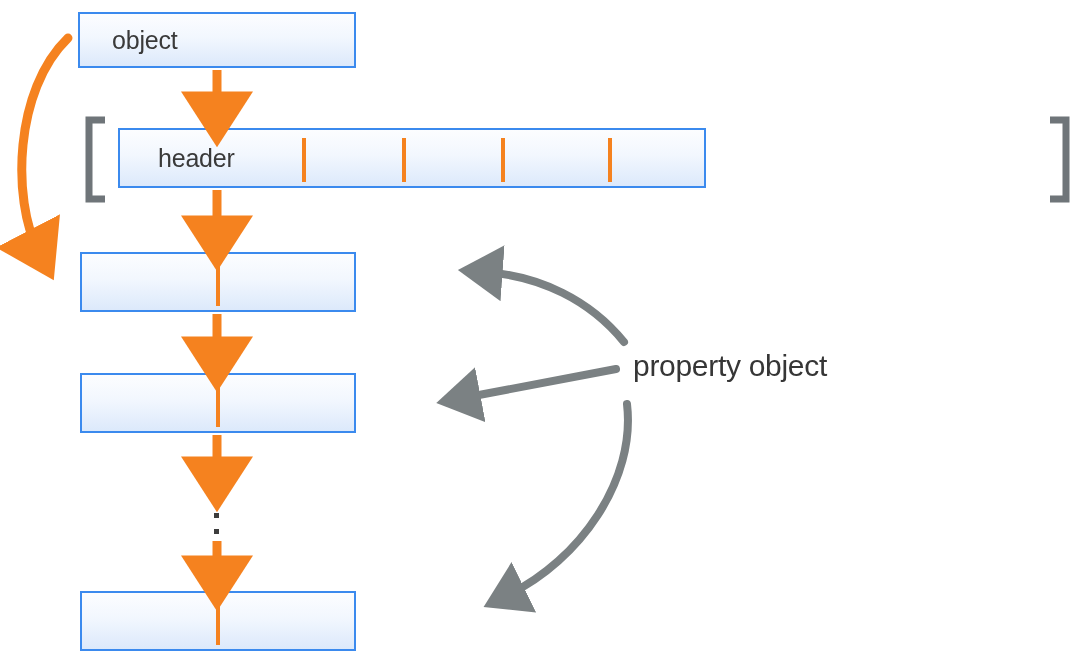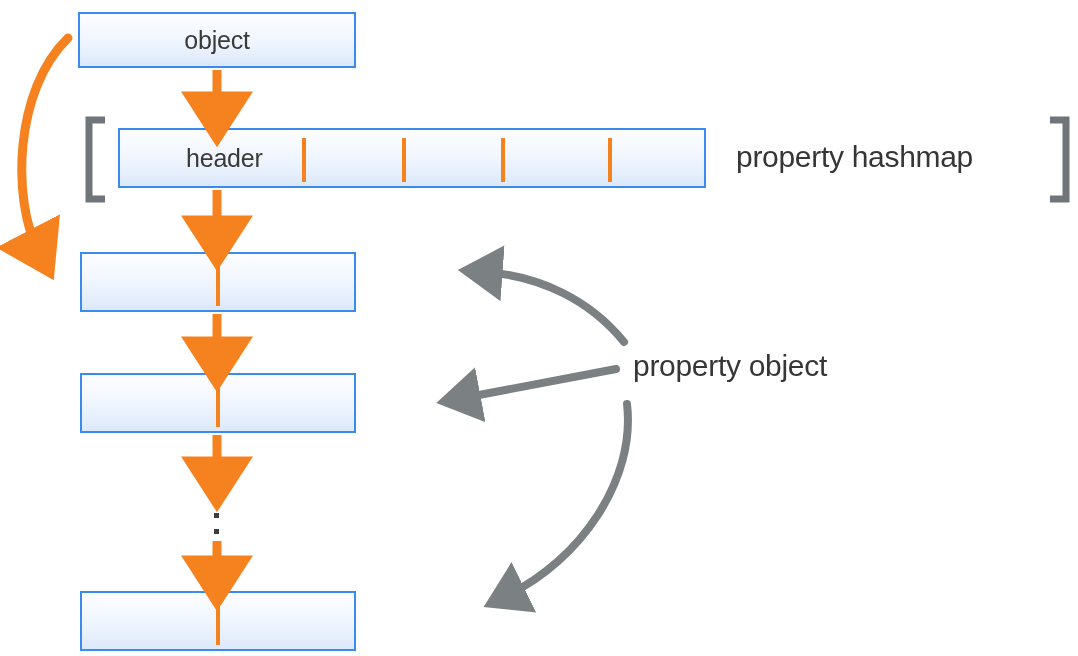--- a/index.html
+++ b/index.html
@@ -60,25 +60,25 @@
     height: 656px;
     pointer-events: none;
   }
 </style>
 </head>
 <body>
 
 <div id="canvas">
 
   <div class="node-box" id="box-object" style="left:78px; top:12px; width:278px; height:56px;">
-    <span class="node-label" style="width:100%; text-align:center;">object</span>
+    <span class="node-label" style="width:100%; text-align:left;margin-left:32px;">object</span>
   </div>
 
   <div class="node-box" id="box-header" style="left:118px; top:128px; width:588px; height:60px;">
-    <span class="node-label" style="margin-left:66px;">header</span>
+    <span class="node-label" style="margin-left:38px;">header</span>
     <span class="tick" style="left:182px; top:8px; height:44px;"></span>
     <span class="tick" style="left:282px; top:8px; height:44px;"></span>
     <span class="tick" style="left:381px; top:8px; height:44px;"></span>
     <span class="tick" style="left:488px; top:8px; height:44px;"></span>
   </div>
 
   <div class="node-box" id="box-pair1" style="left:80px; top:252px; width:276px; height:60px;">
     <span class="tick" style="left:134px; top:6px; height:46px;"></span>
   </div>
 
@@ -87,21 +87,20 @@
   </div>
 
   <div class="node-box" id="box-pairN" style="left:80px; top:591px; width:276px; height:60px;">
     <span class="tick" style="left:134px; top:6px; height:46px;"></span>
   </div>
 
   <span class="dot" style="left:214px; top:497px;"></span>
   <span class="dot" style="left:214px; top:513px;"></span>
   <span class="dot" style="left:214px; top:529px;"></span>
 
-  <span class="side-text" style="left:736px; top:140px;">property hashmap</span>
 
   <span class="side-text" style="left:633px; top:349px;">property object</span>
 
   <svg class="overlay" viewBox="0 0 1078 656">
     <defs>
       <marker id="orangeHead" markerWidth="8" markerHeight="8" refX="2.4" refY="4" orient="auto" markerUnits="strokeWidth">
         <path d="M0,0 L0,8 L6.2,4 z" fill="#f5821f"></path>
       </marker>
       <marker id="grayHead" markerWidth="7" markerHeight="7" refX="2.2" refY="3.5" orient="auto" markerUnits="strokeWidth">
         <path d="M0,0 L0,7 L5.6,3.5 z" fill="#7b8183"></path>

